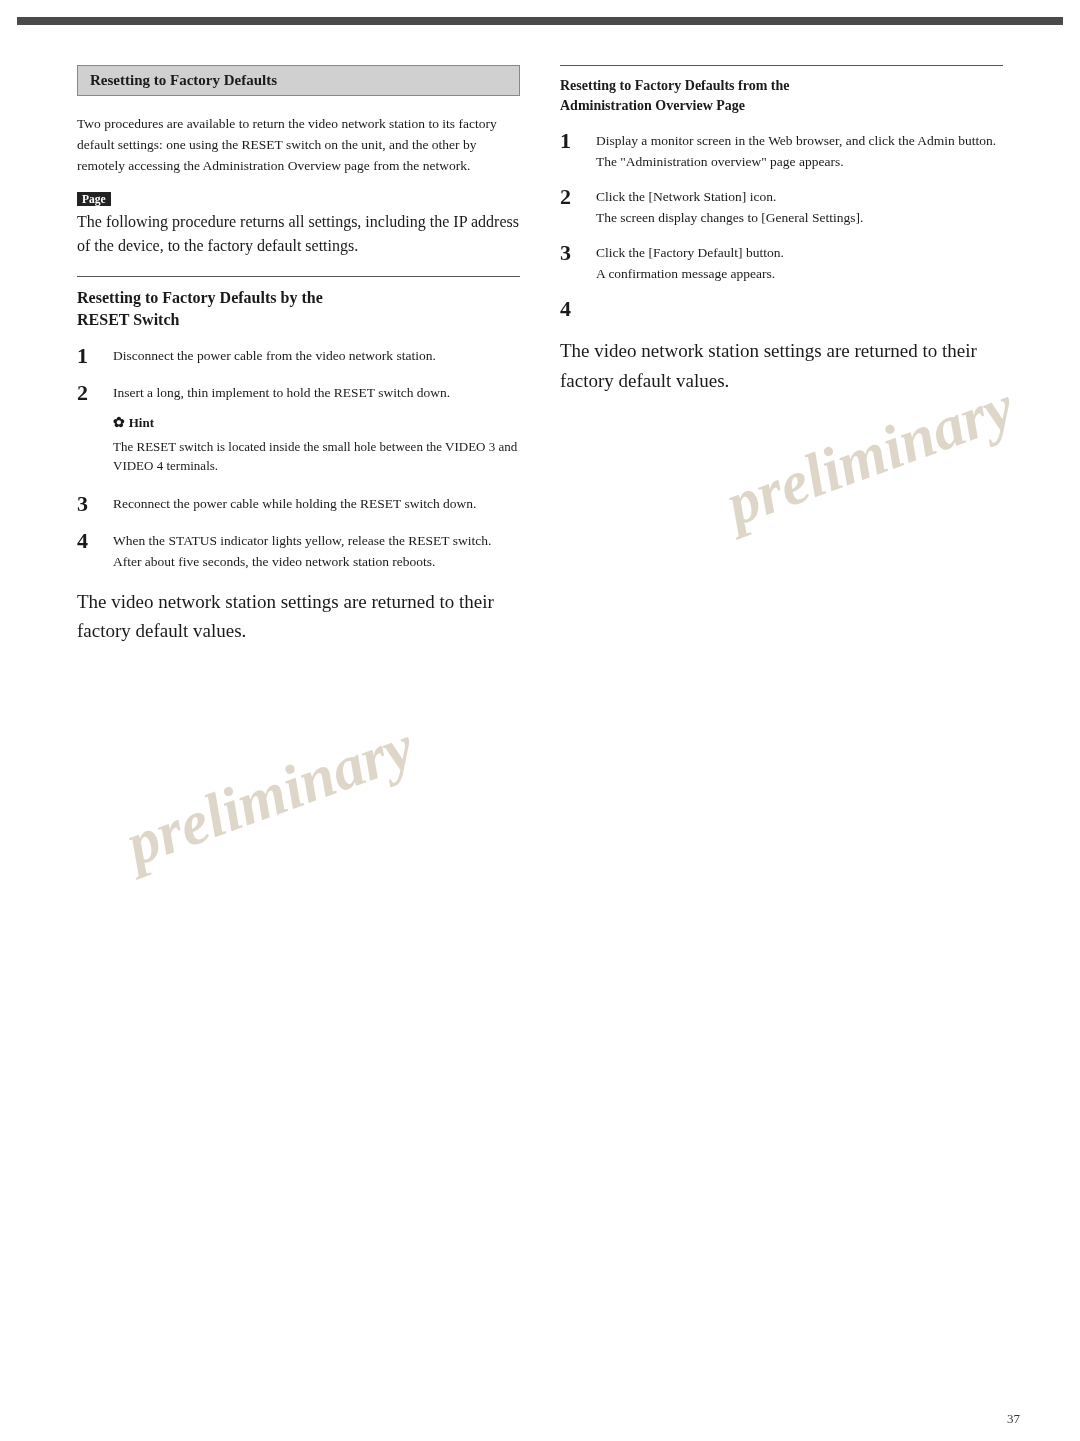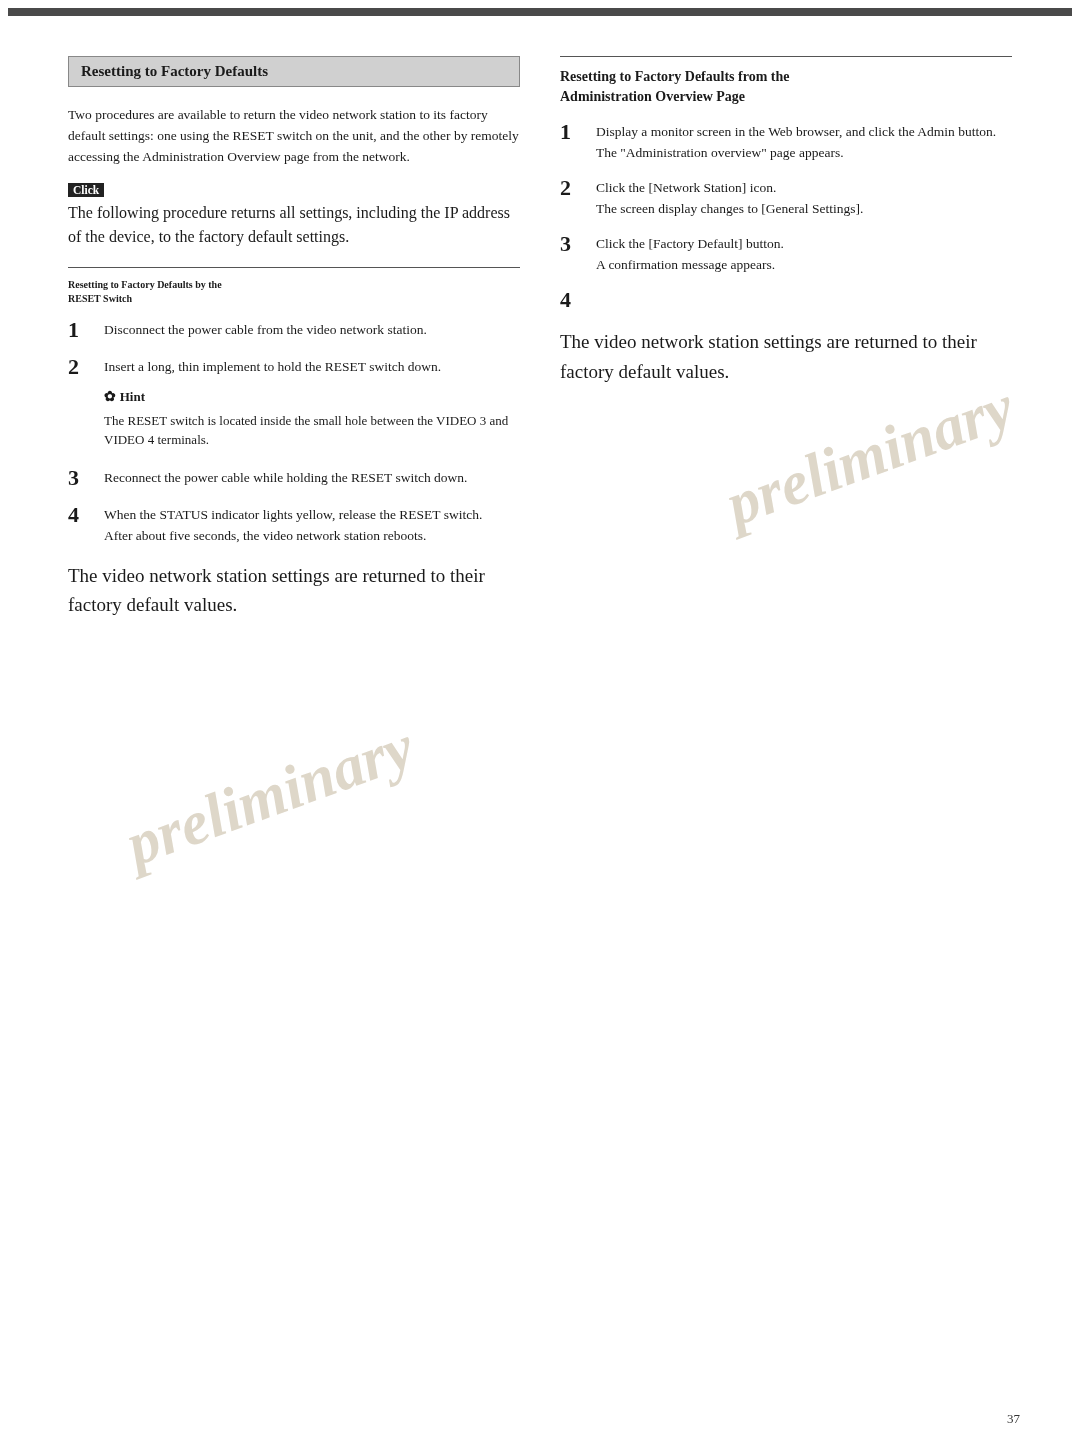--- a/index.html
+++ b/index.html
@@ -14,21 +14,21 @@
       font-size: 14px;
       color: #1a1a1a;
       width: 1080px;
       min-height: 1441px;
       position: relative;
     }
 
     .page-container {
       width: 1080px;
       min-height: 1441px;
-      padding: 8px;
+      padding: 17px;
       position: relative;
       background: #ffffff;
     }
 
     .top-bar {
       width: 100%;
       height: 8px;
       background: #4a4a4a;
       margin-bottom: 0;
     }
@@ -87,21 +87,21 @@
       line-height: 1.5;
     }
 
     .subsection-divider {
       border: none;
       border-top: 1px solid #555;
       margin: 18px 0 10px 0;
     }
 
     .subsection-title {
-      font-size: 10px;
+      font-size: 16px;
       font-weight: bold;
       margin-bottom: 14px;
       line-height: 1.4;
     }
 
     .right-subsection-title {
       font-size: 14px;
       font-weight: bold;
       margin-bottom: 16px;
       line-height: 1.4;
@@ -202,21 +202,21 @@
 
   <div class="content-area">
 
     <div class="left-column">
 
       <div class="section-header">Resetting to Factory Defaults</div>
 
       <p class="intro-text">Two procedures are available to return the video network station to its factory default settings: one using the RESET switch on the unit, and the other by remotely accessing the Administration Overview page from the network.</p>
 
       <div class="note-box">
-        <span class="note-label">Click</span>
+        <span class="note-label">Page</span>
         <p class="note-text">The following procedure returns all settings, including the IP address of the device, to the factory default settings.</p>
       </div>
 
       <hr class="subsection-divider">
 
       <div class="subsection-title">
         <span>Resetting to Factory Defaults by the</span><br>
         <span>RESET Switch</span>
       </div>
 

